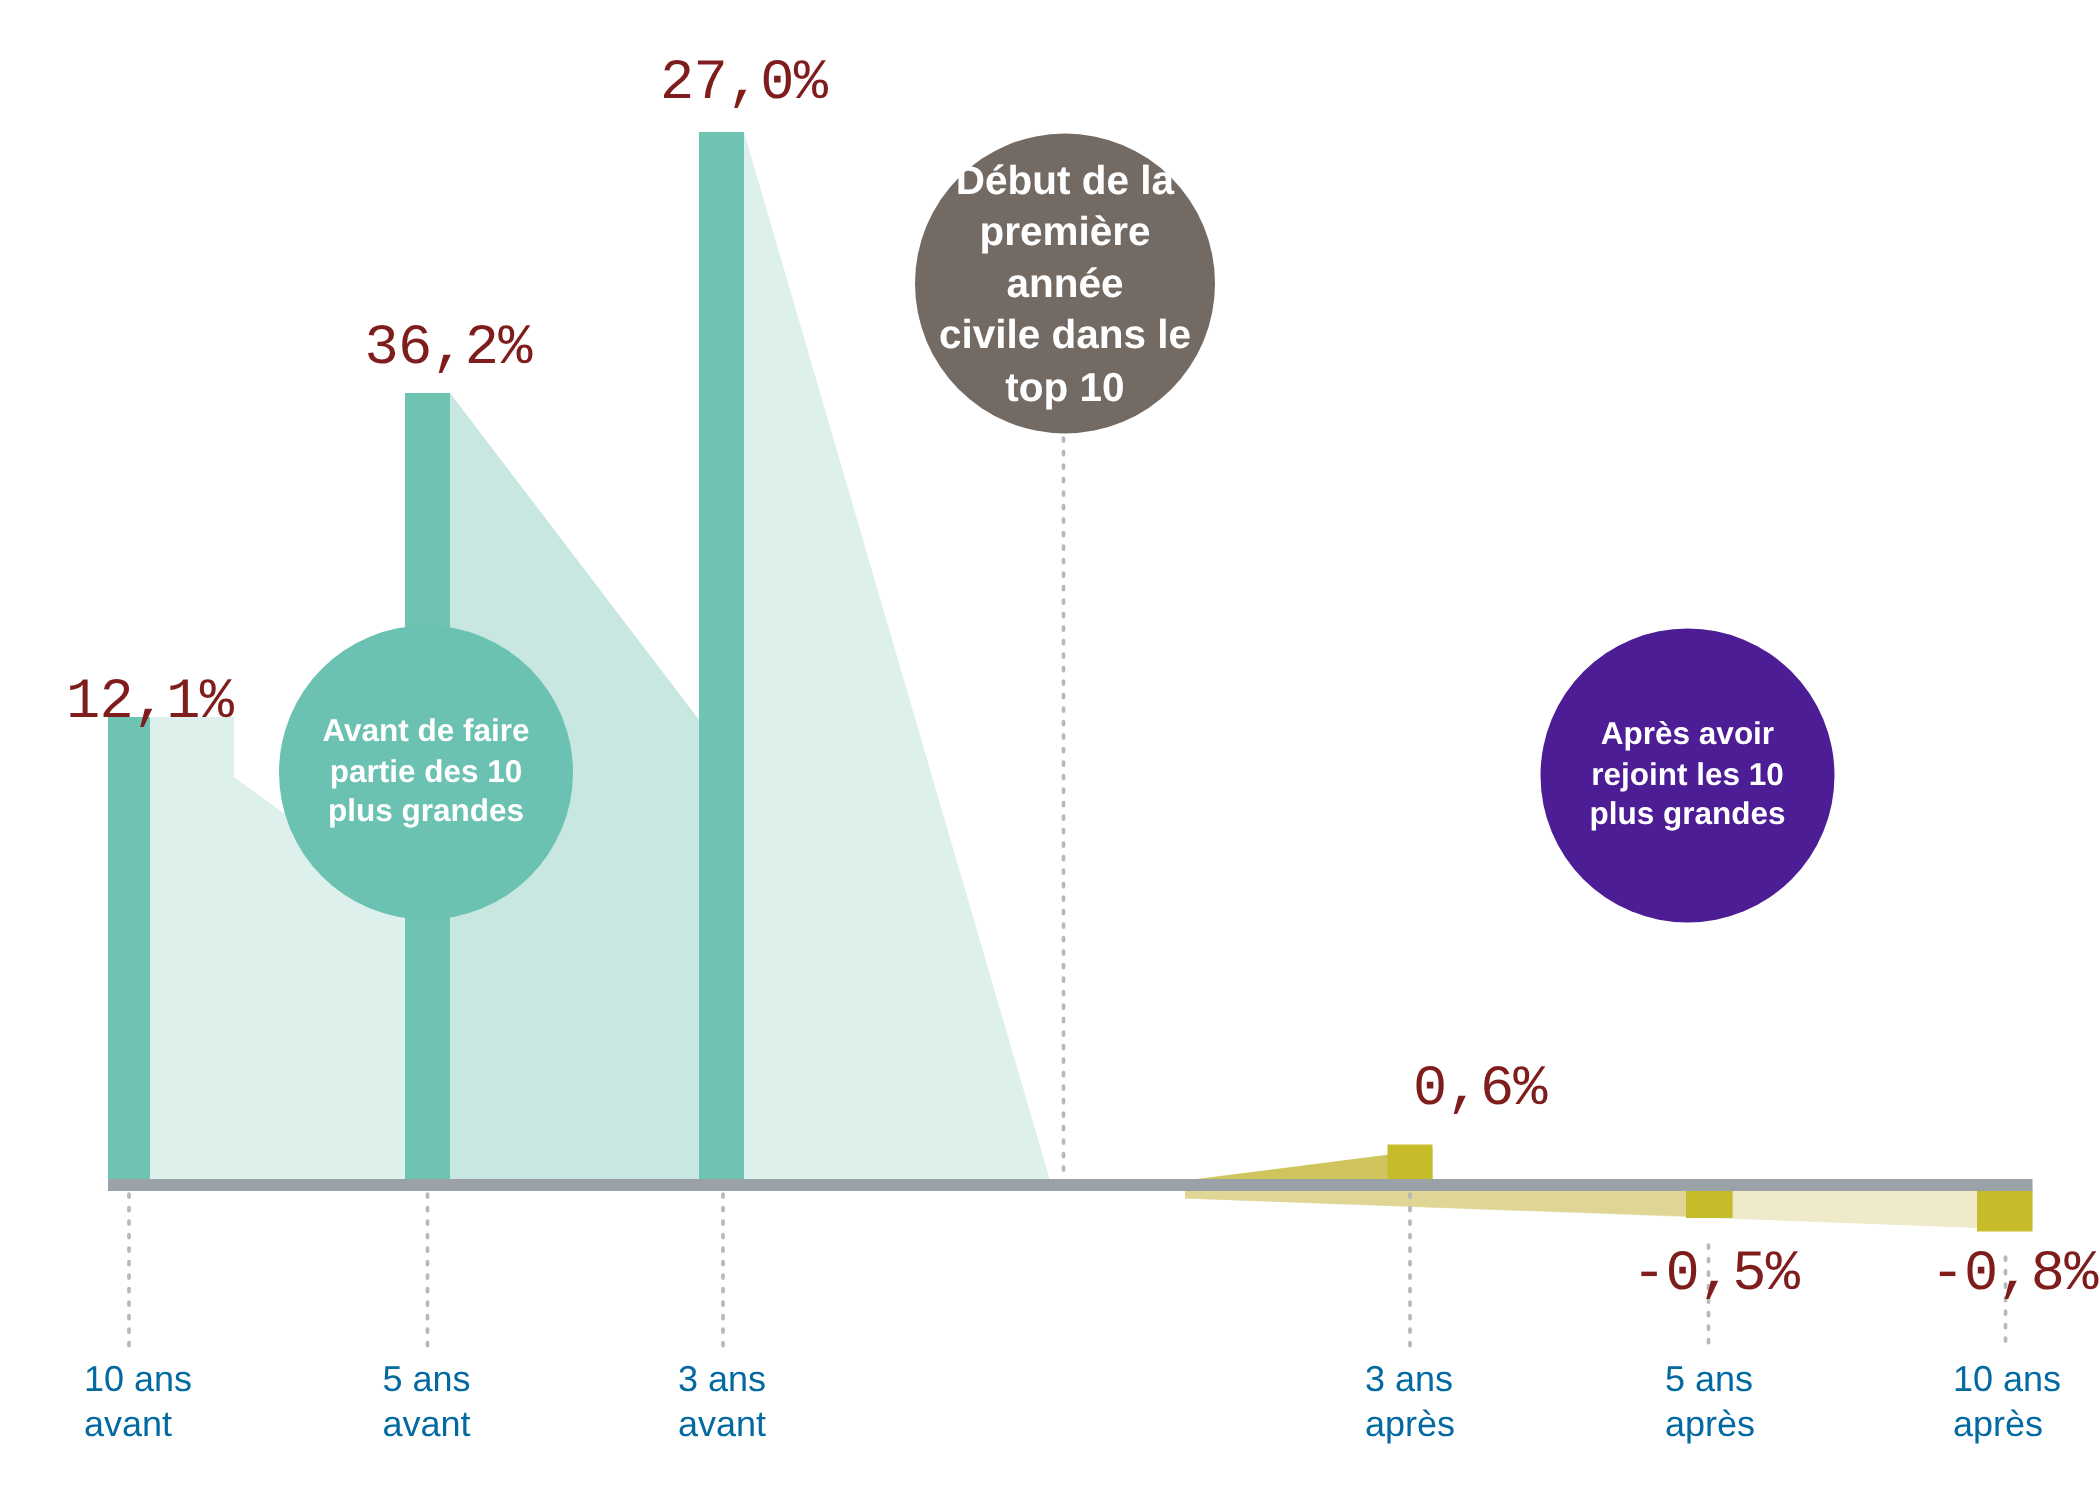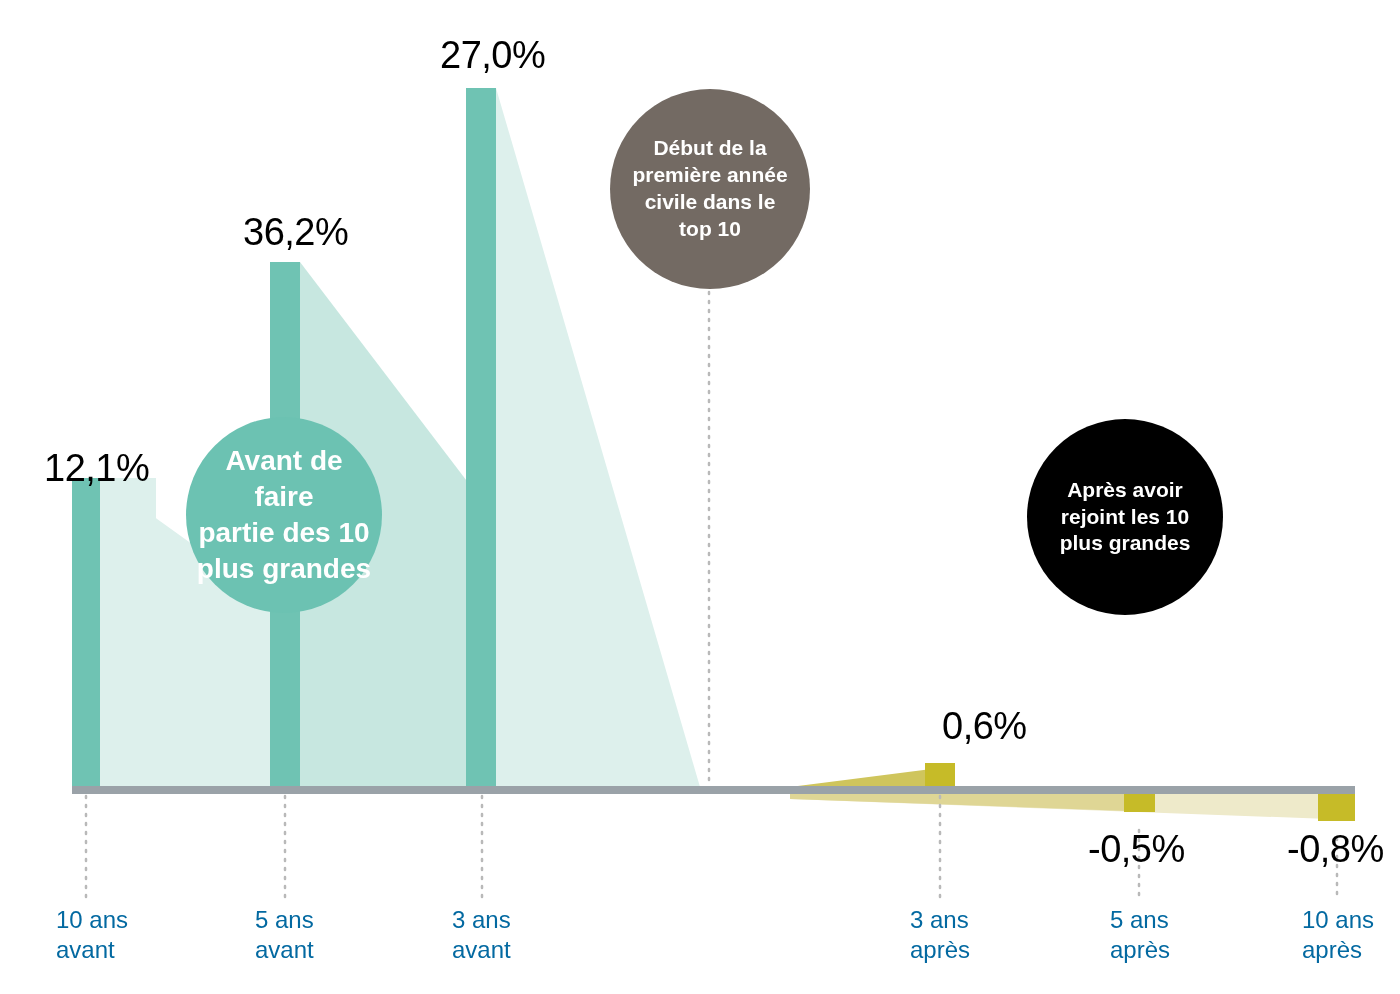--- a/index.html
+++ b/index.html
@@ -22,24 +22,24 @@
   svg.chart-svg {
     position: absolute;
     left: 0;
     top: 0;
     width: 1400px;
     height: 994px;
     display: block;
   }
   .value-label {
     position: absolute;
-    font-family: Liberation Sans, sans-serif;
+    font-family: Liberation Mono, monospace;
     font-size: 38px;
     font-weight: 400;
-    color: #000000;
+    color: #7f1d1d;
     white-space: nowrap;
     letter-spacing: -0.5px;
   }
   .axis-label {
     position: absolute;
     font-family: "Liberation Sans", sans-serif;
     font-size: 24px;
     font-weight: 400;
     color: #0369a1;
     line-height: 1.27;
@@ -57,24 +57,24 @@
     font-weight: bold;
     box-sizing: border-box;
   }
   .bubble-text {
     display: block;
     line-height: 1.28;
     padding: 0 10px;
     white-space: pre-line;
   }
   .bubble-gray {
-    font-size: 21px;
+    font-size: 27px;
   }
   .bubble-teal {
-    font-size: 28px;
+    font-size: 21px;
   }
   .bubble-yellow {
     font-size: 21px;
   }
 </style>
 </head>
 <body>
 
 <div id="chart-root">
 
@@ -152,19 +152,19 @@
 plus grandes</span>
   </div>
 
   <div class="bubble bubble-gray" style="left:610px; top:89px; width:200px; height:200px; background:#736a63;">
     <span class="bubble-text">Début de la
 première année
 civile dans le
 top 10</span>
   </div>
 
-  <div class="bubble bubble-yellow" style="left:1027px; top:419px; width:196px; height:196px; background:#000000;">
+  <div class="bubble bubble-yellow" style="left:1027px; top:419px; width:196px; height:196px; background:#4c1d95;">
     <span class="bubble-text">Après avoir
 rejoint les 10
 plus grandes</span>
   </div>
 
 </div>
 
 </body></html>

